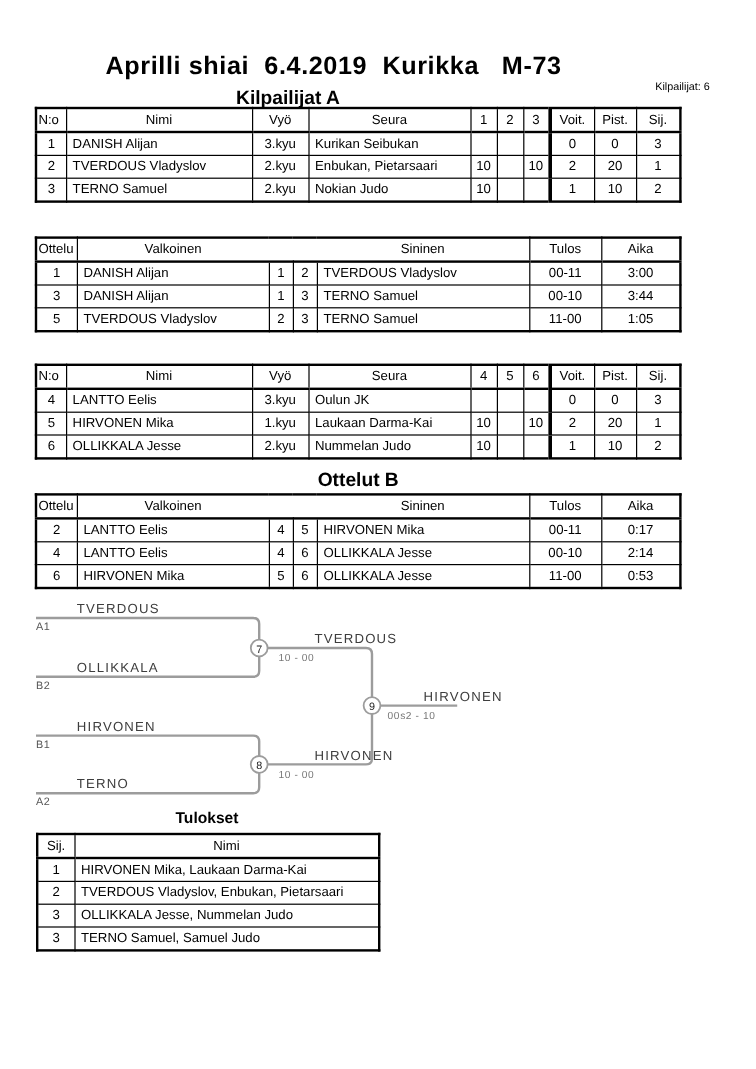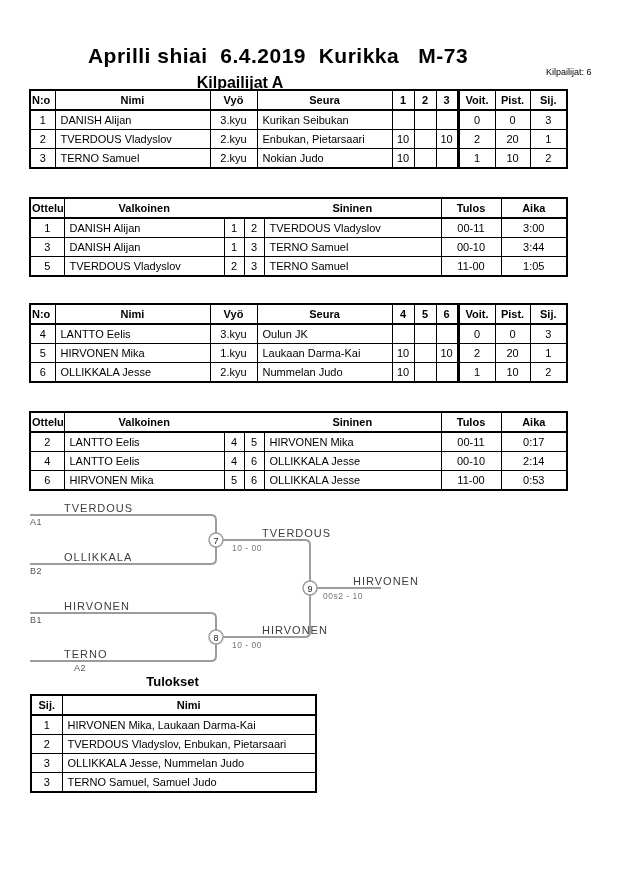--- a/index.html
+++ b/index.html
@@ -26,21 +26,21 @@
   #results-heading { top:674px; left:30px; width:285px; font-size:13px; }
 
   table {
     position:absolute; border-collapse:collapse; table-layout:fixed;
     border:2px solid #000;
   }
   th, td {
     border:1px solid #000; height:18px; padding:0 3px;
     font-size:11px; overflow:hidden; white-space:nowrap; vertical-align:middle;
   }
-  thead th { border-bottom:2px solid #000; font-weight:bold; }
+  thead th { border-bottom:2px solid #000; font-weight:normal; }
   .ctr { text-align:center; }
   .lft { text-align:left; padding-left:5px; }
   .thick-left { border-left:3px solid #000; }
   .nbr { border-right:none; }
   .nbl { border-left:none; }
 
   #pool-a-table { left:29px; top:89px; width:537px; }
   #matches-a-table { left:29px; top:197px; width:537px; }
   #pool-b-table { left:29px; top:303px; width:537px; }
   #matches-b-table { left:29px; top:411px; width:537px; }
@@ -249,20 +249,21 @@
         <td class="ctr">10</td>
         <td class="ctr"></td>
         <td class="ctr"></td>
         <td class="ctr thick-left">1</td>
         <td class="ctr">10</td>
         <td class="ctr">2</td>
       </tr>
     </tbody>
   </table>
 
+  <div id="matches-b-heading" class="section-heading">Ottelut B</div>
   <table id="matches-b-table">
     <colgroup>
         <col style="width:34px">
         <col style="width:160px">
         <col style="width:20px">
         <col style="width:20px">
         <col style="width:177px">
         <col style="width:60px">
         <col style="width:66px">
       </colgroup>
@@ -325,21 +326,21 @@
     <div class="b-seed" style="left:2px; top:19px;">A1</div>
     <div class="b-name" style="left:4px; top:53px;">OLLIKKALA</div>
     <div class="b-seed" style="left:2px; top:68px;">B2</div>
 
     <div class="b-name" style="left:202px; top:29px;">TVERDOUS</div>
     <div class="b-score" style="left:204px; top:45px;">10 - 00</div>
 
     <div class="b-name" style="left:4px; top:102px;">HIRVONEN</div>
     <div class="b-seed" style="left:2px; top:117px;">B1</div>
     <div class="b-name" style="left:4px; top:150px;">TERNO</div>
-    <div class="b-seed" style="left:2px; top:165px;margin-left:44px;">A2</div>
+    <div class="b-seed" style="left:2px; top:165px;">A2</div>
 
     <div class="b-name" style="left:202px; top:126px;">HIRVONEN</div>
     <div class="b-score" style="left:204px; top:142px;">10 - 00</div>
 
     <div class="b-name" style="left:293px; top:77px;">HIRVONEN</div>
     <div class="b-score" style="left:295px; top:93px;">00s2 - 10</div>
   </div>
 
   <div id="results-heading" class="section-heading">Tulokset</div>
   <table id="results-table">

